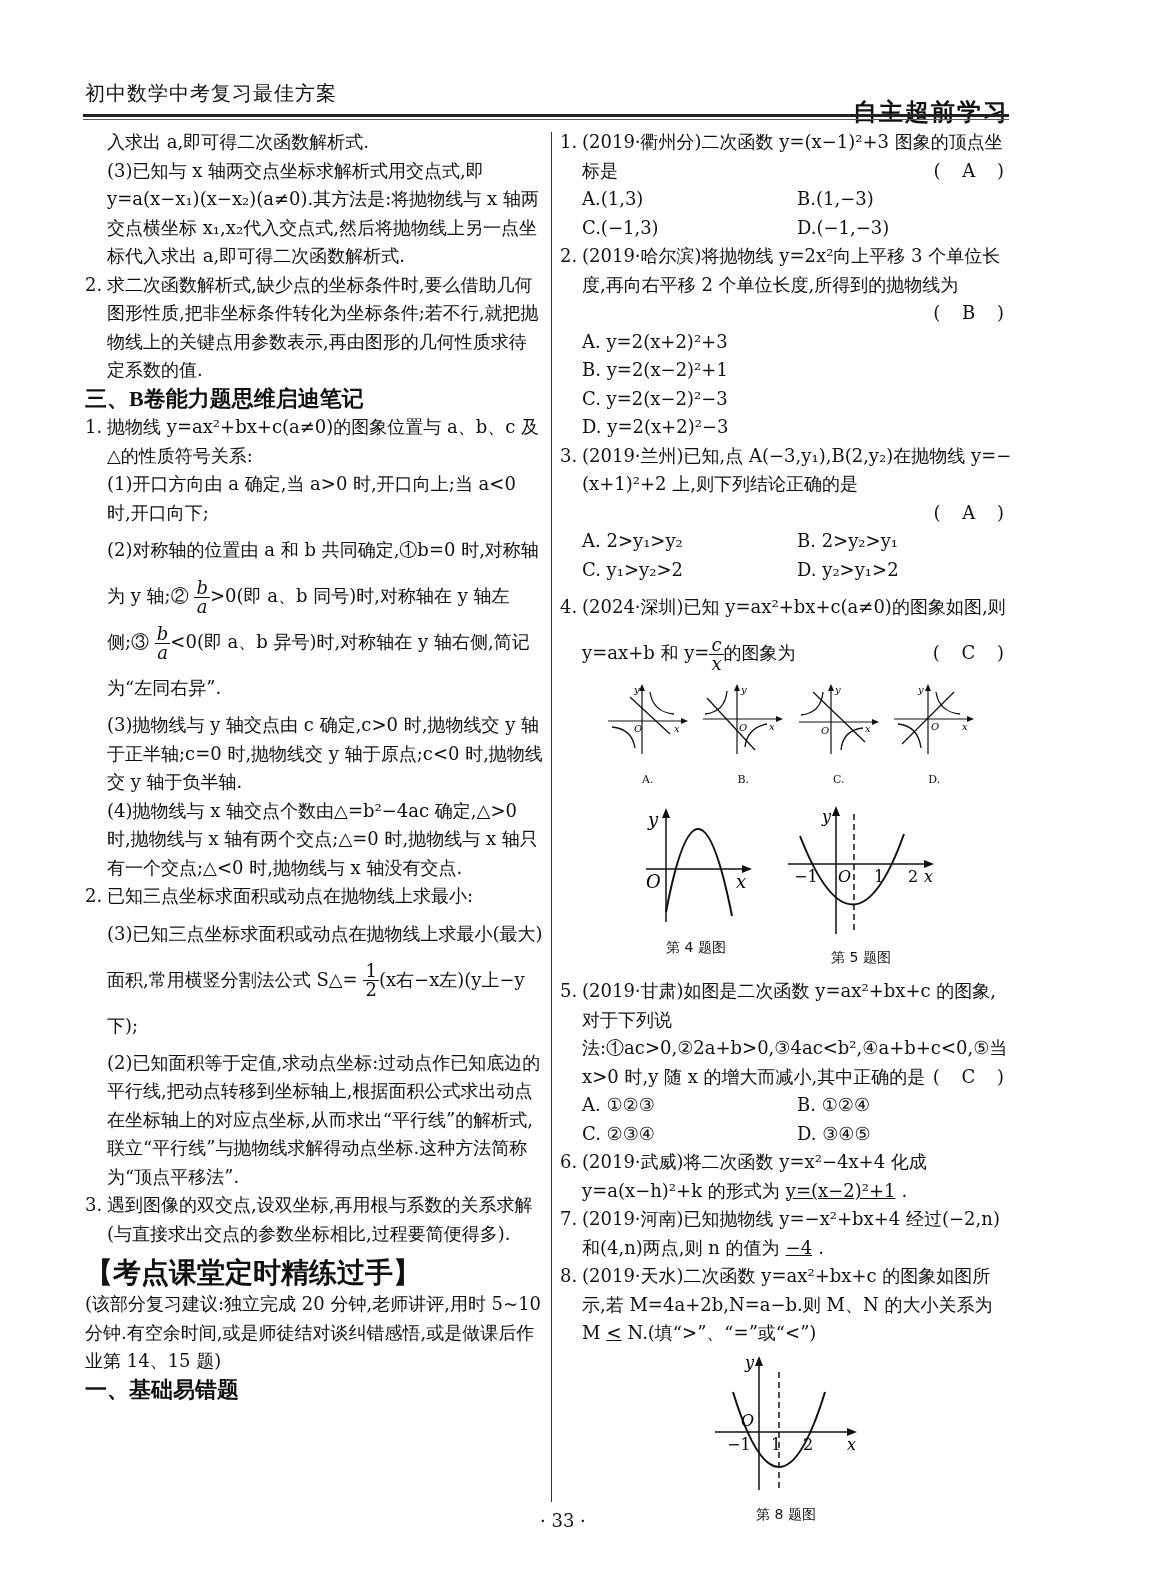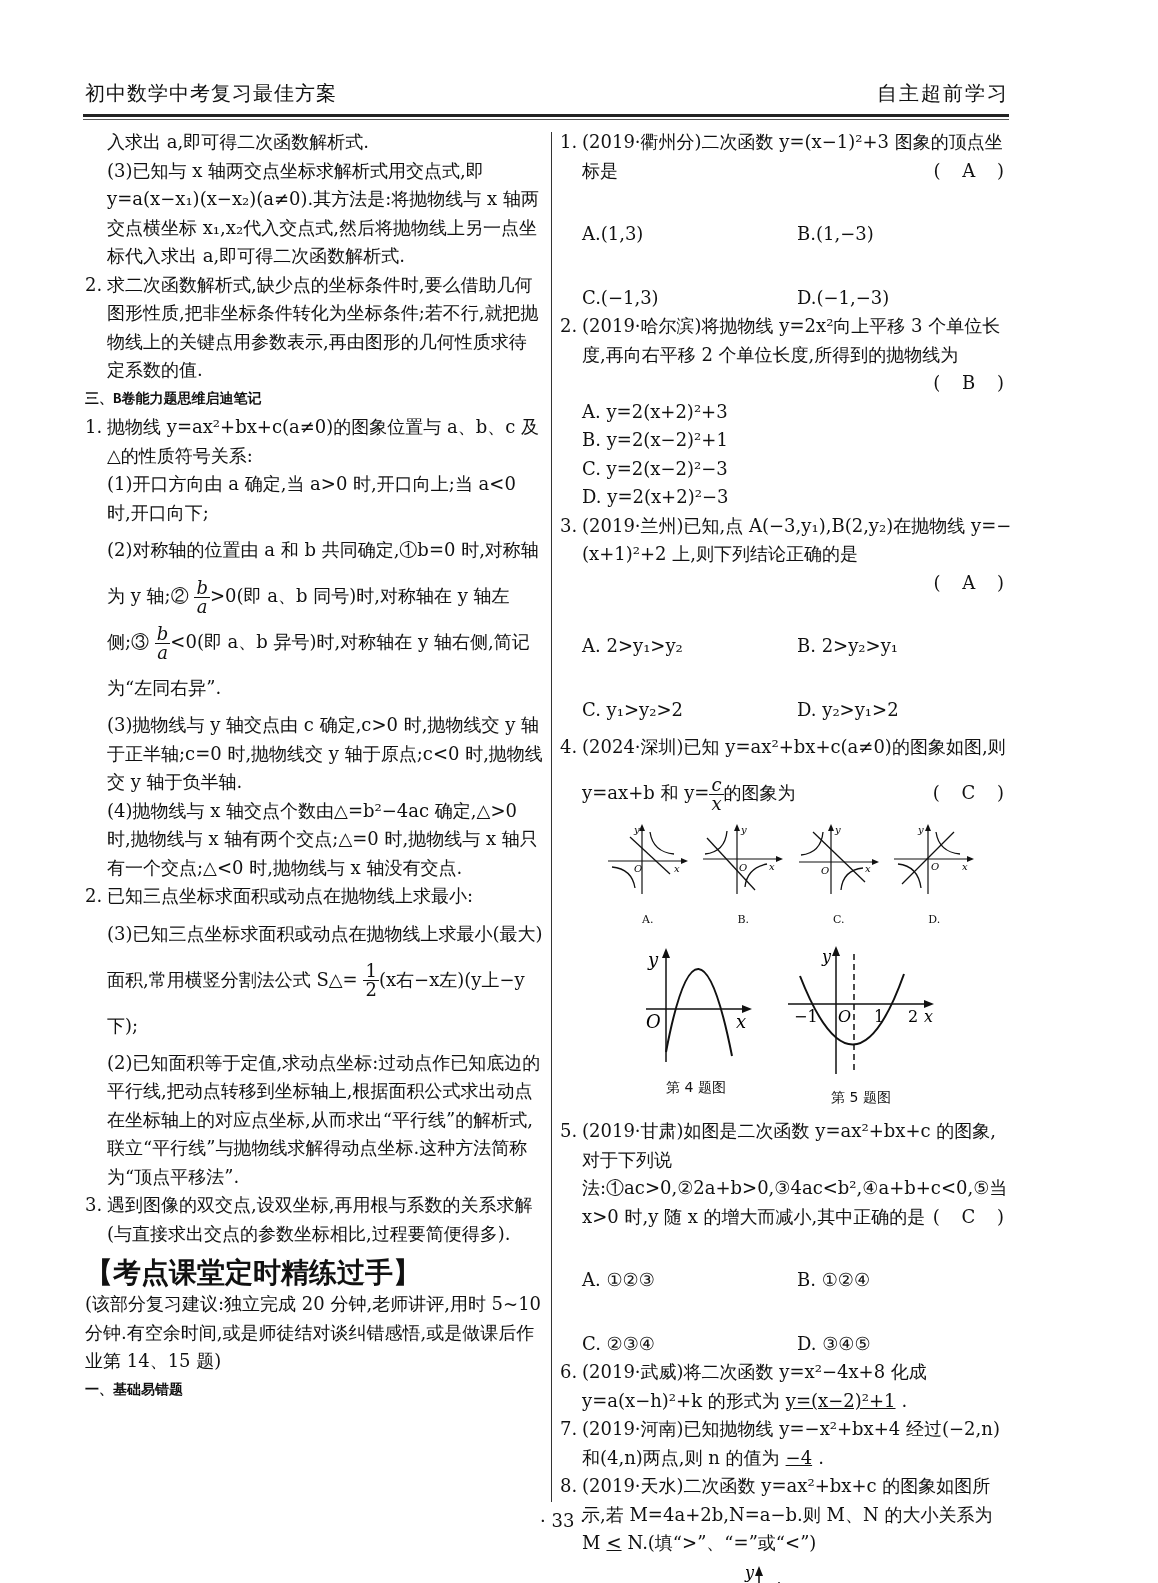--- a/index.html
+++ b/index.html
@@ -1,34 +1,34 @@
 <!DOCTYPE html>
 <html><head>
 <meta charset="utf-8">
 <style>
   html, body { margin:0; padding:0; background:#fff; }
   body { width:1158px; height:1583px; position:relative; overflow:hidden; font-family:"DejaVu Serif","Liberation Serif",serif; color:#111; }
   .header { position:absolute; left:83px; top:80px; width:926px; height:30px; }
   .header .left { position:absolute; left:2px; top:0; font-size:20px; font-weight:normal; letter-spacing:1px; font-family:"DejaVu Sans","Liberation Sans",sans-serif; }
-  .header .right { position:absolute; right:0; top:0; font-size:20px; font-weight:normal; letter-spacing:2px; font-family:"DejaVu Sans","Liberation Sans",sans-serif; }
+  .header .right { position:absolute; right:0; top:16px; font-size:24px; font-weight:bold; letter-spacing:2px; font-family:"DejaVu Sans","Liberation Sans",sans-serif; }
   .rule1 { position:absolute; left:83px; top:114px; width:926px; height:3px; background:#222; }
   .rule2 { position:absolute; left:83px; top:119px; width:926px; height:1px; background:#555; }
   .vline { position:absolute; left:551px; top:132px; width:1px; height:1370px; background:#333; }
   .col { position:absolute; top:128px; font-size:18px; line-height:28.5px; }
   .col.left { left:85px; width:458px; }
   .col.right { left:560px; width:452px; }
   .p { margin:0; }
   .num { display:inline-block; width:22px; margin-left:-22px; }
   .hang { padding-left:22px; }
-  .sect { font-weight:bold; font-family:Liberation Mono, monospace; font-size:14px; }
+  .sect { font-weight:bold; font-family:Liberation Serif, serif; font-size:22px; }
   .bigsect { font-weight:bold; font-family:"DejaVu Sans","Liberation Sans",sans-serif; font-size:28px; margin-top:8px; line-height:34px; }
   .tall { line-height:46px; }
   .ans { float:right; letter-spacing:8px; }
   .opts { display:flex; padding-left:22px; }
-  .opts span { width:50%; display:block;margin-top:35px; }
+  .opts span { width:50%; display:block; }
   .blank { text-decoration:underline; padding:0 6px; }
   .figrow { display:flex; justify-content:space-around; margin:8px 30px 0 40px; }
   .fig { text-align:center; font-size:11px; }
   .figcap { font-size:14px; text-align:center; font-family:"DejaVu Sans","Liberation Sans",sans-serif; }
   .pagenum { position:absolute; left:540px; top:1510px; font-size:18px;text-align:right; }
 </style>
 </head>
 <body>
 
 <div class="header">
@@ -222,21 +222,21 @@
     <div class="opts">
         <span>A. ①②③</span>
         <span>B. ①②④</span>
       </div>
     <div class="opts">
         <span>C. ②③④</span>
         <span>D. ③④⑤</span>
       </div>
   </div>
 
-  <p class="p hang"><span class="num">6.</span><span>(2019·武威)将二次函数 y=x²−4x+8 化成 y=a(x−h)²+k 的形式为</span><span class="blank">y=(x−2)²+1</span><span>.</span></p>
+  <p class="p hang"><span class="num">6.</span><span>(2019·武威)将二次函数 y=x²−4x+4 化成 y=a(x−h)²+k 的形式为</span><span class="blank">y=(x−2)²+1</span><span>.</span></p>
 
   <p class="p hang"><span class="num">7.</span><span>(2019·河南)已知抛物线 y=−x²+bx+4 经过(−2,n)和(4,n)两点,则 n 的值为</span><span class="blank">−4</span><span>.</span></p>
 
   <p class="p hang"><span class="num">8.</span><span>(2019·天水)二次函数 y=ax²+bx+c 的图象如图所示,若 M=4a+2b,N=a−b.则 M、N 的大小关系为 M</span><span class="blank">&lt;</span><span>N.(填“&gt;”、“=”或“&lt;”)</span></p>
 
   <div style="text-align:center;margin-top:4px;">
     <svg width="150" height="140" viewBox="0 0 150 140">
       <line x1="4" y1="80" x2="138" y2="80" stroke="#111" stroke-width="1.5"></line>
         <polygon points="146,80 136,76 136,84" fill="#111"></polygon>
       <line x1="48" y1="138" x2="48" y2="12" stroke="#111" stroke-width="1.5"></line>

